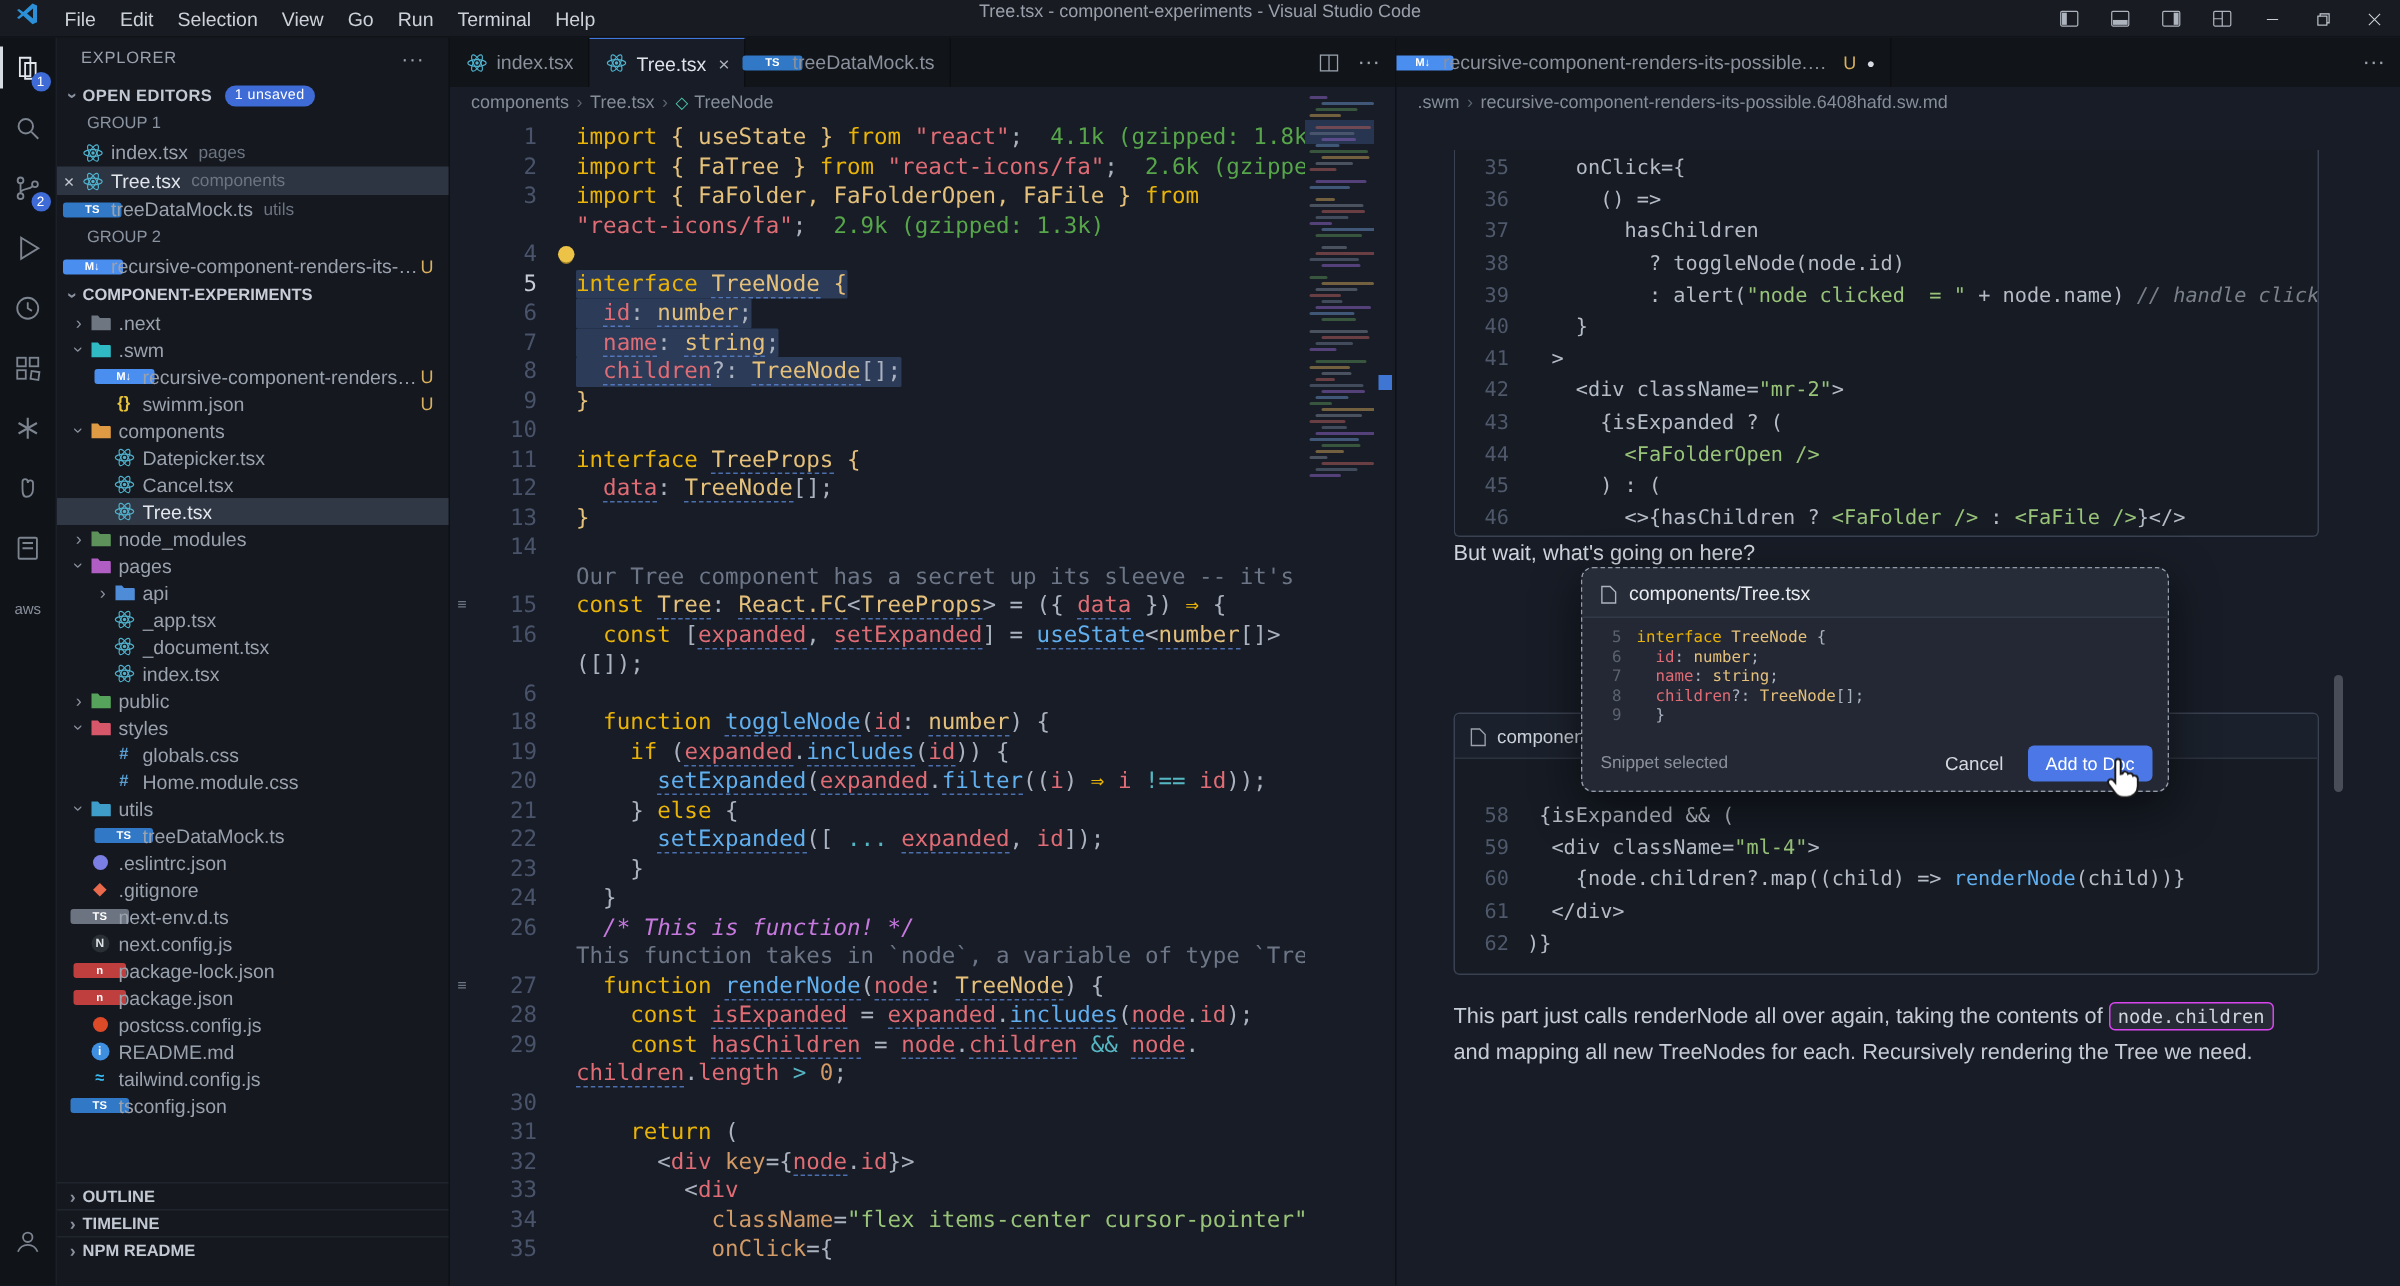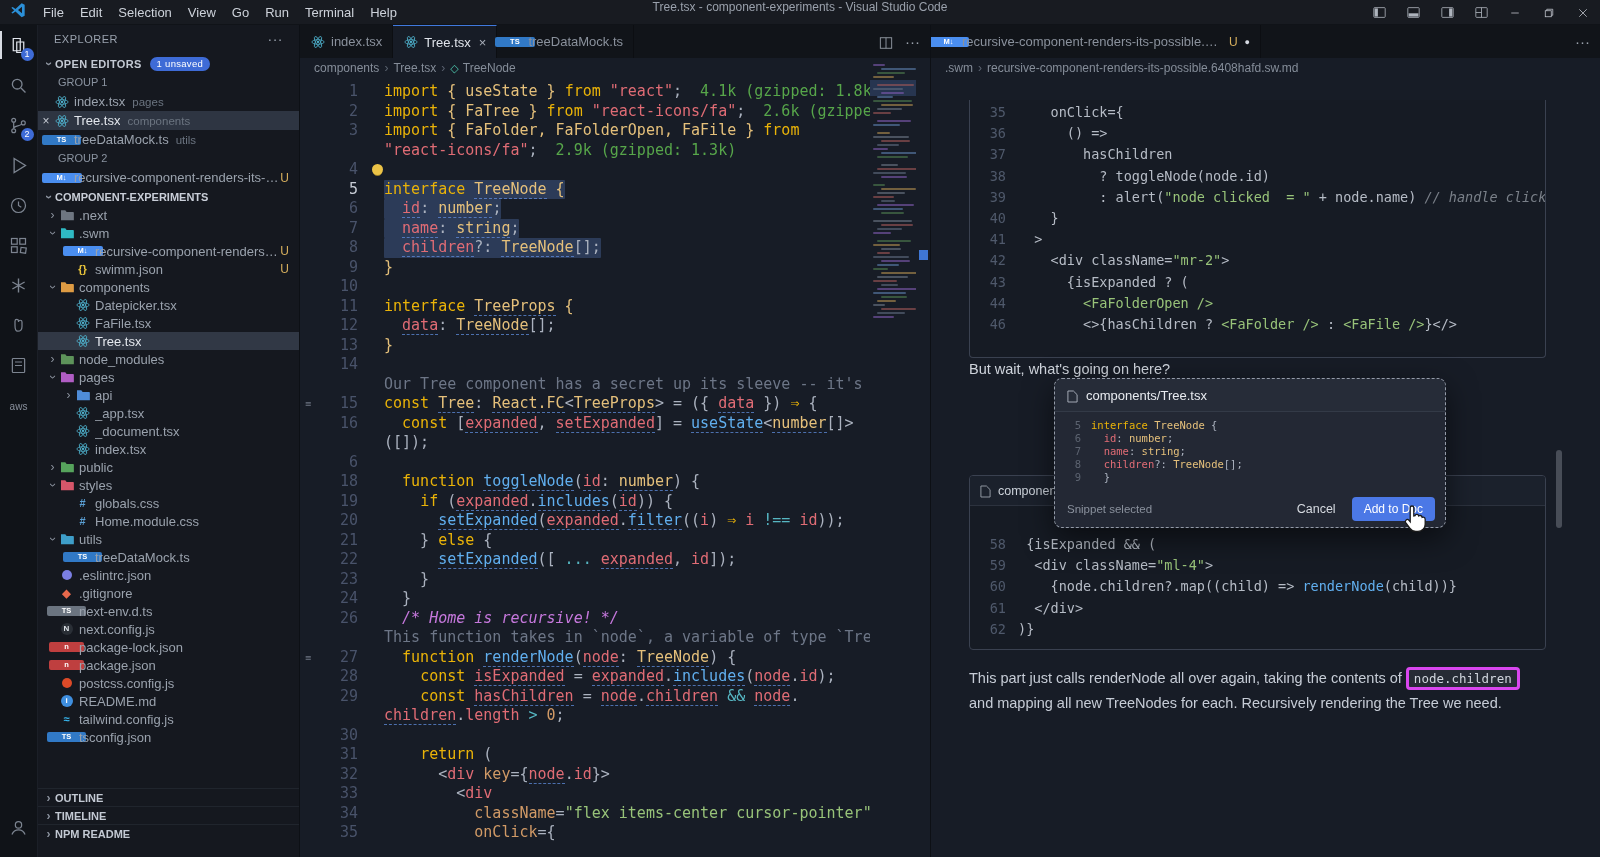--- a/index.html
+++ b/index.html
@@ -107,21 +107,21 @@
     color:#ccd2da;font-size:12.5px;}
   .snip-head .fico{margin-right:7px;color:#9aa1ab;}
   .srow{display:flex;height:21.2px;line-height:21.2px;white-space:pre;font-family:"DejaVu Sans Mono", monospace;font-size:13.5px;}
   .sgut{width:36px;flex:none;text-align:right;color:#4f596b;padding-right:0;}
   .scode{margin-left:12px;flex:none;}
   .snip1 .rows{padding-top:2px;}
   .snip2 .rows{padding-top:28px;}
   .hscroll{position:absolute;left:160px;top:306px;width:210px;height:4px;background:#4a5160;border-radius:2px;}
   .between{position:absolute;left:38px;top:283px;color:#cfd4dc;font-size:14.5px;}
   .para{position:absolute;left:38px;top:588px;width:560px;color:#c6ccd6;font-size:14.5px;line-height:24px;}
-  .chip{font-family:"DejaVu Sans Mono", monospace;font-size:12.5px;background:#262b35;border:3px solid #d946ef;
+  .chip{font-family:"DejaVu Sans Mono", monospace;font-size:12.5px;background:#262b35;border:1px solid #d946ef;
     border-radius:4px;padding:1px 5px;color:#d0d5dd;}
   .vscroll2{position:absolute;right:38px;top:372px;width:6px;height:78px;background:rgba(200,206,216,.28);border-radius:3px;}
 
   
   .popup{position:absolute;left:123px;top:353px;width:392px;background:#232834;border:1px dashed #949ba8;
     border-radius:8px;box-shadow:0 10px 30px rgba(0,0,0,.55);z-index:50;overflow:hidden;}
   .pop-head{height:33px;display:flex;align-items:center;padding:0 12px;background:#262c38;border-bottom:1px solid #333a47;
     color:#e8ebf0;font-size:13px;}
   .pop-head .fico{margin-right:8px;color:#aeb4bf;}
   .pop-body{padding:7px 10px 6px 10px;}
@@ -396,21 +396,21 @@
         <span class="fi">
           <svg width="14" height="14" viewBox="0 0 16 16">
             <g stroke="#4fb3cf" fill="none" stroke-width="0.9">
               <ellipse cx="8" cy="8" rx="7" ry="2.6"></ellipse>
               <ellipse cx="8" cy="8" rx="7" ry="2.6" transform="rotate(60 8 8)"></ellipse>
               <ellipse cx="8" cy="8" rx="7" ry="2.6" transform="rotate(120 8 8)"></ellipse>
             </g>
             <circle cx="8" cy="8" r="1.3" fill="#4fb3cf"></circle>
           </svg>
         </span>
-        <span class="tree-label">FaFile.tsx</span>
+        <span class="tree-label">Cancel.tsx</span>
       </div>
       <div class="tree-row selected" style="padding-left: 24px;">
         <span class="chev"></span>
         <span class="fi">
           <svg width="14" height="14" viewBox="0 0 16 16">
             <g stroke="#4fb3cf" fill="none" stroke-width="0.9">
               <ellipse cx="8" cy="8" rx="7" ry="2.6"></ellipse>
               <ellipse cx="8" cy="8" rx="7" ry="2.6" transform="rotate(60 8 8)"></ellipse>
               <ellipse cx="8" cy="8" rx="7" ry="2.6" transform="rotate(120 8 8)"></ellipse>
             </g>
@@ -695,21 +695,21 @@
       <div class="row"><span class="gmark"></span><span class="gut">16</span><span class="code"><span class="tk-p">  </span><span class="tk-k">const </span><span class="tk-p">[</span><span class="tk-v u">expanded</span><span class="tk-p">, </span><span class="tk-v u">setExpanded</span><span class="tk-p">] = </span><span class="tk-f u">useState</span><span class="tk-p">&lt;</span><span class="tk-t u">number</span><span class="tk-p">[]&gt;</span></span></div>
       <div class="row"><span class="gmark"></span><span class="gut"></span><span class="code"><span class="tk-p">([]);</span></span></div>
       <div class="row"><span class="gmark"></span><span class="gut">6</span><span class="code"></span></div>
       <div class="row"><span class="gmark"></span><span class="gut">18</span><span class="code"><span class="tk-p">  </span><span class="tk-k">function </span><span class="tk-f u">toggleNode</span><span class="tk-p">(</span><span class="tk-v u">id</span><span class="tk-p">: </span><span class="tk-t u">number</span><span class="tk-p">) {</span></span></div>
       <div class="row"><span class="gmark"></span><span class="gut">19</span><span class="code"><span class="tk-p">    </span><span class="tk-k">if </span><span class="tk-p">(</span><span class="tk-v u">expanded</span><span class="tk-p">.</span><span class="tk-f u">includes</span><span class="tk-p">(</span><span class="tk-v u">id</span><span class="tk-p">)) {</span></span></div>
       <div class="row"><span class="gmark"></span><span class="gut">20</span><span class="code"><span class="tk-p">      </span><span class="tk-f u">setExpanded</span><span class="tk-p">(</span><span class="tk-v u">expanded</span><span class="tk-p">.</span><span class="tk-f u">filter</span><span class="tk-p">((</span><span class="tk-v">i</span><span class="tk-p">) </span><span class="tk-k">⇒</span><span class="tk-p"> </span><span class="tk-v">i</span><span class="tk-p"> </span><span class="tk-x">!==</span><span class="tk-p"> </span><span class="tk-v">id</span><span class="tk-p">));</span></span></div>
       <div class="row"><span class="gmark"></span><span class="gut">21</span><span class="code"><span class="tk-p">    } </span><span class="tk-k">else</span><span class="tk-p"> {</span></span></div>
       <div class="row"><span class="gmark"></span><span class="gut">22</span><span class="code"><span class="tk-p">      </span><span class="tk-f u">setExpanded</span><span class="tk-p">([</span><span class="tk-x"> ... </span><span class="tk-v u">expanded</span><span class="tk-p">, </span><span class="tk-v">id</span><span class="tk-p">]);</span></span></div>
       <div class="row"><span class="gmark"></span><span class="gut">23</span><span class="code"><span class="tk-p">    }</span></span></div>
       <div class="row"><span class="gmark"></span><span class="gut">24</span><span class="code"><span class="tk-p">  }</span></span></div>
-      <div class="row"><span class="gmark"></span><span class="gut">26</span><span class="code"><span class="tk-m">  /* Home is recursive! */</span></span></div>
+      <div class="row"><span class="gmark"></span><span class="gut">26</span><span class="code"><span class="tk-m">  /* This is function! */</span></span></div>
       <div class="row"><span class="gmark"></span><span class="gut"></span><span class="code"><span class="tk-a">This function takes in `node`, a variable of type `TreeNode`, and returns JSX to...</span></span></div>
       <div class="row"><span class="gmark">≡</span><span class="gut">27</span><span class="code"><span class="tk-p">  </span><span class="tk-k">function </span><span class="tk-f u">renderNode</span><span class="tk-p">(</span><span class="tk-v u">node</span><span class="tk-p">: </span><span class="tk-t u">TreeNode</span><span class="tk-p">) {</span></span></div>
       <div class="row"><span class="gmark"></span><span class="gut">28</span><span class="code"><span class="tk-p">    </span><span class="tk-k">const </span><span class="tk-v u">isExpanded</span><span class="tk-p"> = </span><span class="tk-v u">expanded</span><span class="tk-p">.</span><span class="tk-f u">includes</span><span class="tk-p">(</span><span class="tk-v u">node</span><span class="tk-p">.</span><span class="tk-v">id</span><span class="tk-p">);</span></span></div>
       <div class="row"><span class="gmark"></span><span class="gut">29</span><span class="code"><span class="tk-p">    </span><span class="tk-k">const </span><span class="tk-v u">hasChildren</span><span class="tk-p"> = </span><span class="tk-v u">node</span><span class="tk-p">.</span><span class="tk-v u">children</span><span class="tk-p"> </span><span class="tk-x">&amp;&amp;</span><span class="tk-p"> </span><span class="tk-v u">node</span><span class="tk-p">.</span></span></div>
       <div class="row"><span class="gmark"></span><span class="gut"></span><span class="code"><span class="tk-v u">children</span><span class="tk-p">.</span><span class="tk-v">length</span><span class="tk-p"> </span><span class="tk-x">&gt;</span><span class="tk-p"> </span><span class="tk-o">0</span><span class="tk-p">;</span></span></div>
       <div class="row"><span class="gmark"></span><span class="gut">30</span><span class="code"></span></div>
       <div class="row"><span class="gmark"></span><span class="gut">31</span><span class="code"><span class="tk-p">    </span><span class="tk-k">return</span><span class="tk-p"> (</span></span></div>
       <div class="row"><span class="gmark"></span><span class="gut">32</span><span class="code"><span class="tk-p">      &lt;</span><span class="tk-v">div</span><span class="tk-p"> </span><span class="tk-o">key</span><span class="tk-p">={</span><span class="tk-v u">node</span><span class="tk-p">.</span><span class="tk-v">id</span><span class="tk-p">}&gt;</span></span></div>
       <div class="row"><span class="gmark"></span><span class="gut">33</span><span class="code"><span class="tk-p">        &lt;</span><span class="tk-v">div</span></span></div>
       <div class="row"><span class="gmark"></span><span class="gut">34</span><span class="code"><span class="tk-p">          </span><span class="tk-o">className</span><span class="tk-p">=</span><span class="tk-s">"flex items-center cursor-pointer"</span></span></div>
@@ -812,20 +812,21 @@
           <div class="srow"><span class="sgut">35</span><span class="scode"><span class="tk-q">    onClick={</span></span></div>
           <div class="srow"><span class="sgut">36</span><span class="scode"><span class="tk-q">      () =&gt;</span></span></div>
           <div class="srow"><span class="sgut">37</span><span class="scode"><span class="tk-q">        hasChildren</span></span></div>
           <div class="srow"><span class="sgut">38</span><span class="scode"><span class="tk-q">          ? toggleNode(node.id)</span></span></div>
           <div class="srow"><span class="sgut">39</span><span class="scode"><span class="tk-q">          : alert(</span><span class="tk-s">"node clicked  = "</span><span class="tk-q"> + node.name) </span><span class="tk-d">// handle clicks here</span></span></div>
           <div class="srow"><span class="sgut">40</span><span class="scode"><span class="tk-q">    }</span></span></div>
           <div class="srow"><span class="sgut">41</span><span class="scode"><span class="tk-q">  &gt;</span></span></div>
           <div class="srow"><span class="sgut">42</span><span class="scode"><span class="tk-q">    &lt;div className=</span><span class="tk-s">"mr-2"</span><span class="tk-q">&gt;</span></span></div>
           <div class="srow"><span class="sgut">43</span><span class="scode"><span class="tk-q">      {isExpanded ? (</span></span></div>
           <div class="srow"><span class="sgut">44</span><span class="scode"><span class="tk-j">        &lt;FaFolderOpen /&gt;</span></span></div>
+          <div class="srow"><span class="sgut">45</span><span class="scode"><span class="tk-q">      ) : (</span></span></div>
           <div class="srow"><span class="sgut">46</span><span class="scode"><span class="tk-q">        &lt;&gt;{hasChildren ? </span><span class="tk-j">&lt;FaFolder /&gt;</span><span class="tk-q"> : </span><span class="tk-j">&lt;FaFile /&gt;</span><span class="tk-q">}&lt;/&gt;</span></span></div>
         </div>
     </div>
     <div class="hscroll"></div>
     <div class="between">But wait, what's going on here?</div>
     <div class="snippet snip2">
       <div class="snip-head">
         <span class="fico"><svg width="11" height="13" viewBox="0 0 12 14">
               <path d="M1 1h6l4 4v8H1z" fill="none" stroke="#9aa1ab"></path>
             </svg></span>

